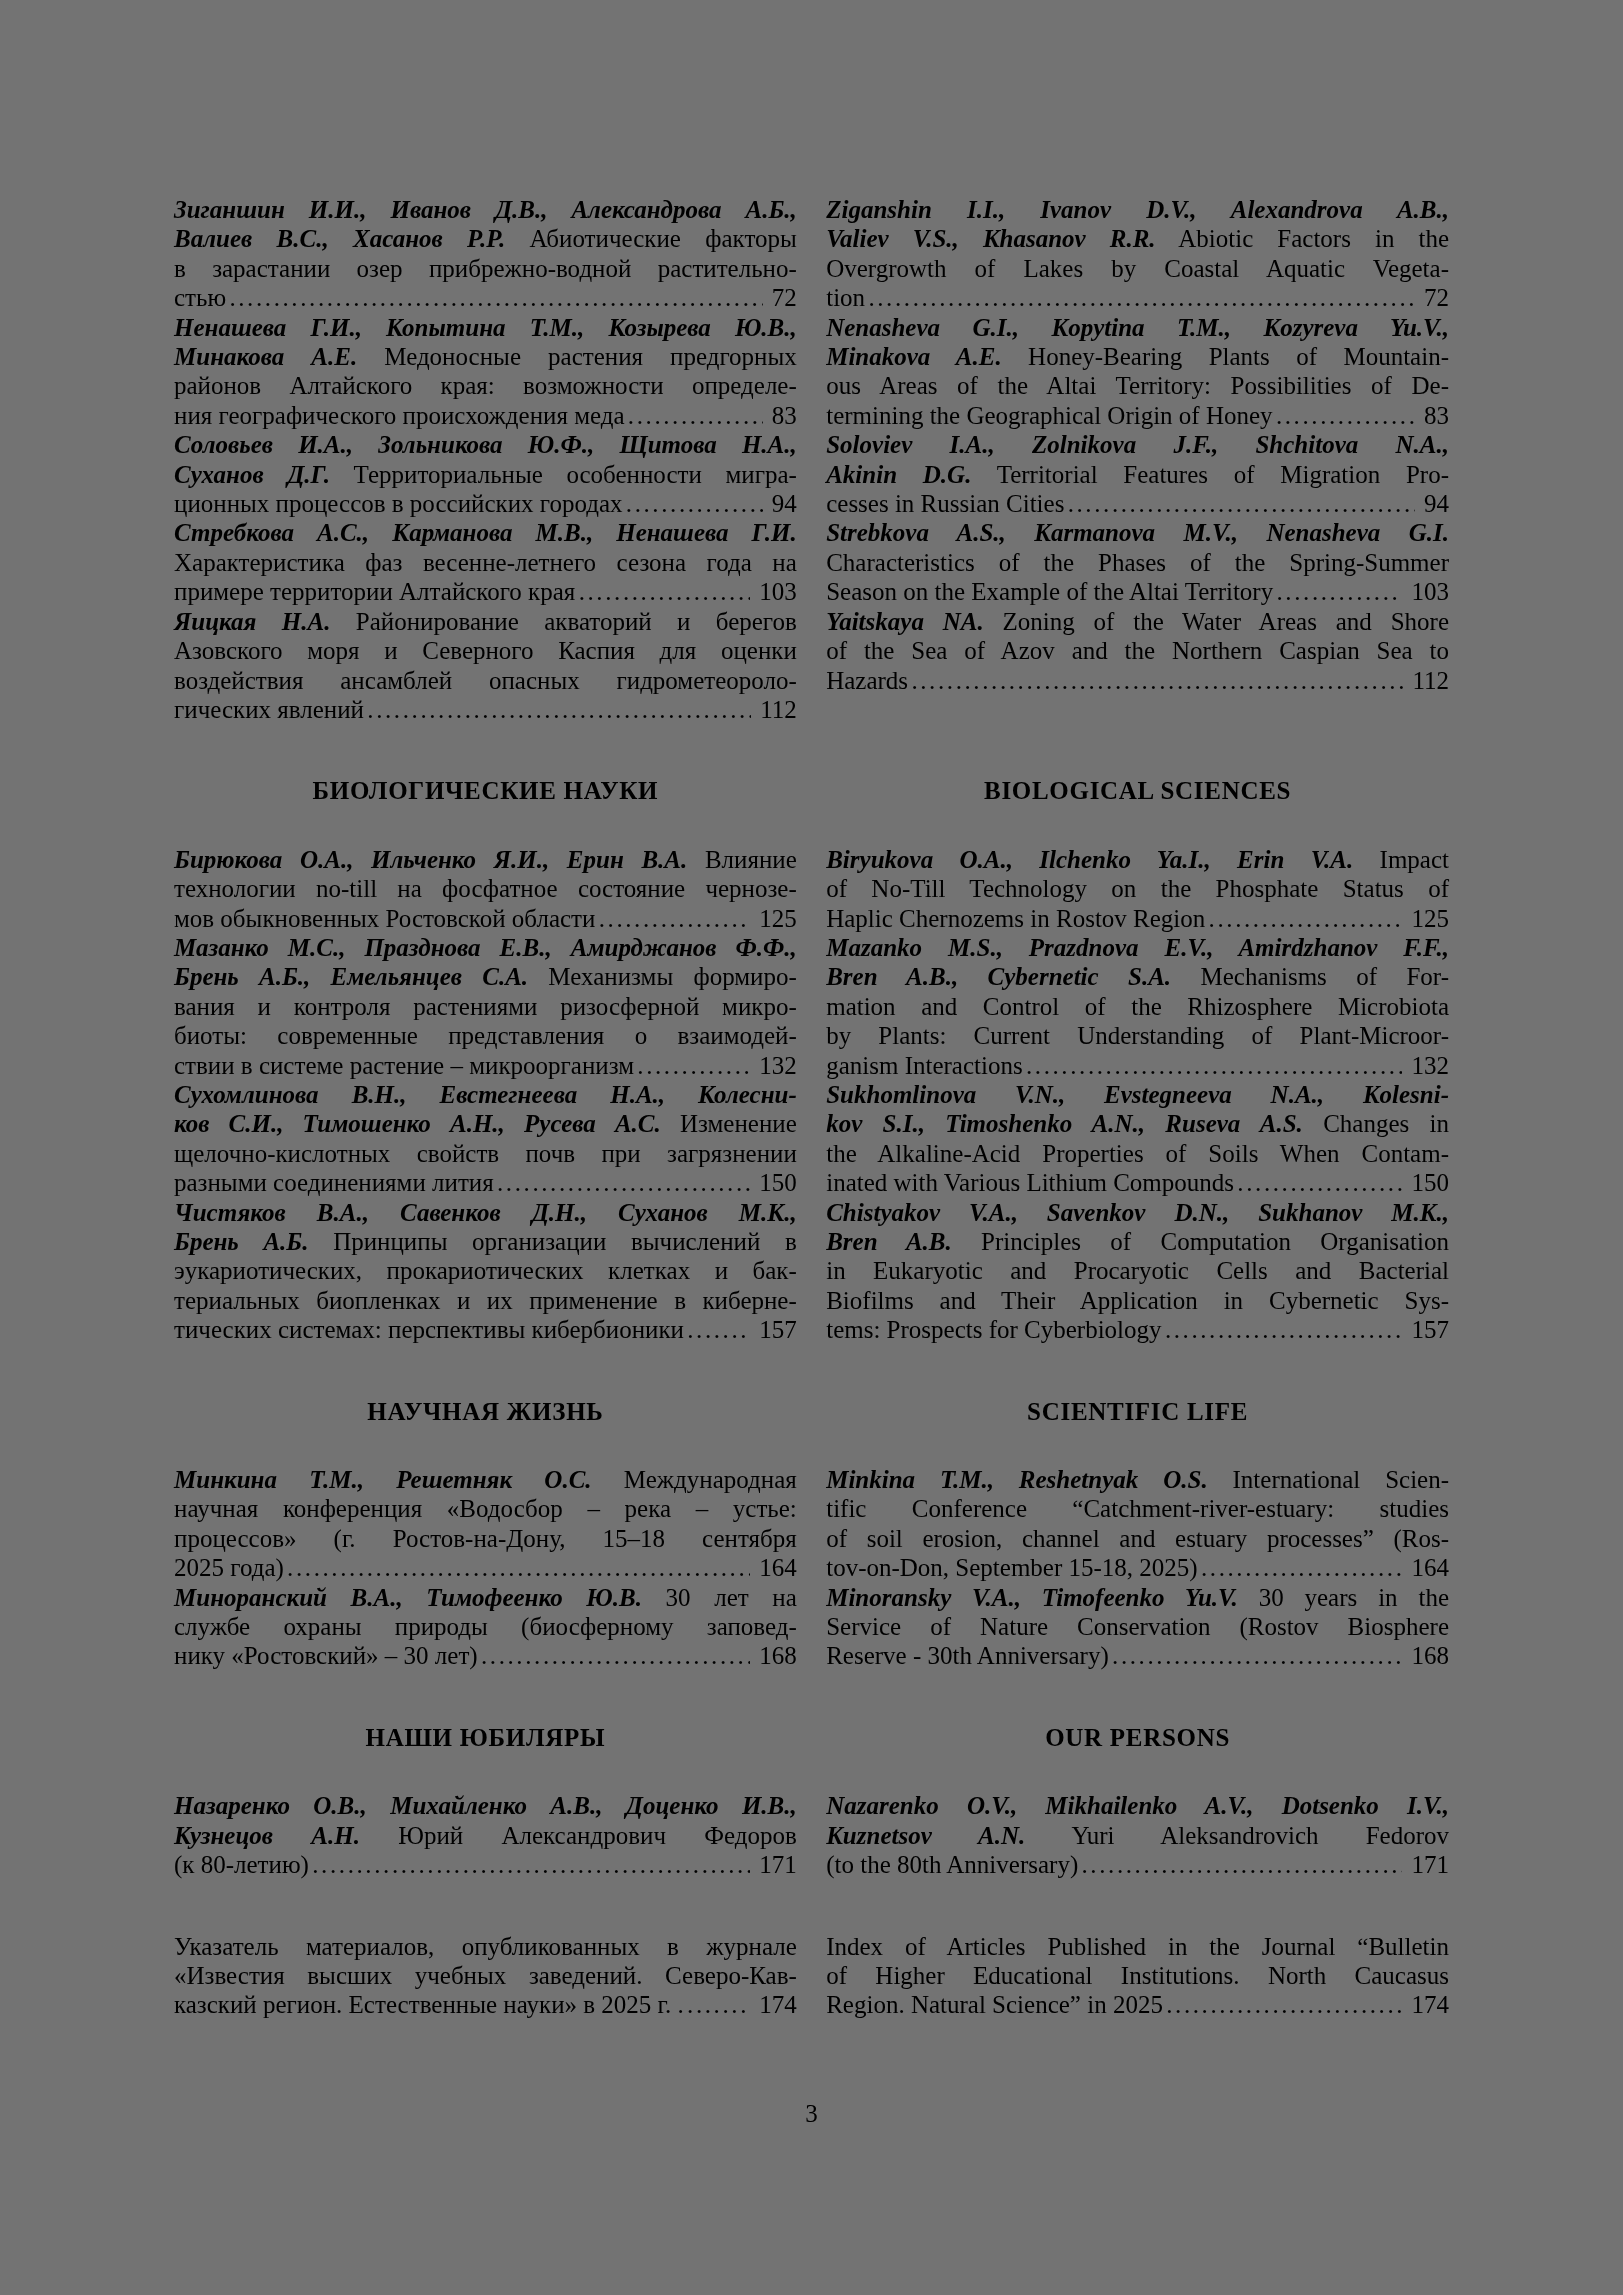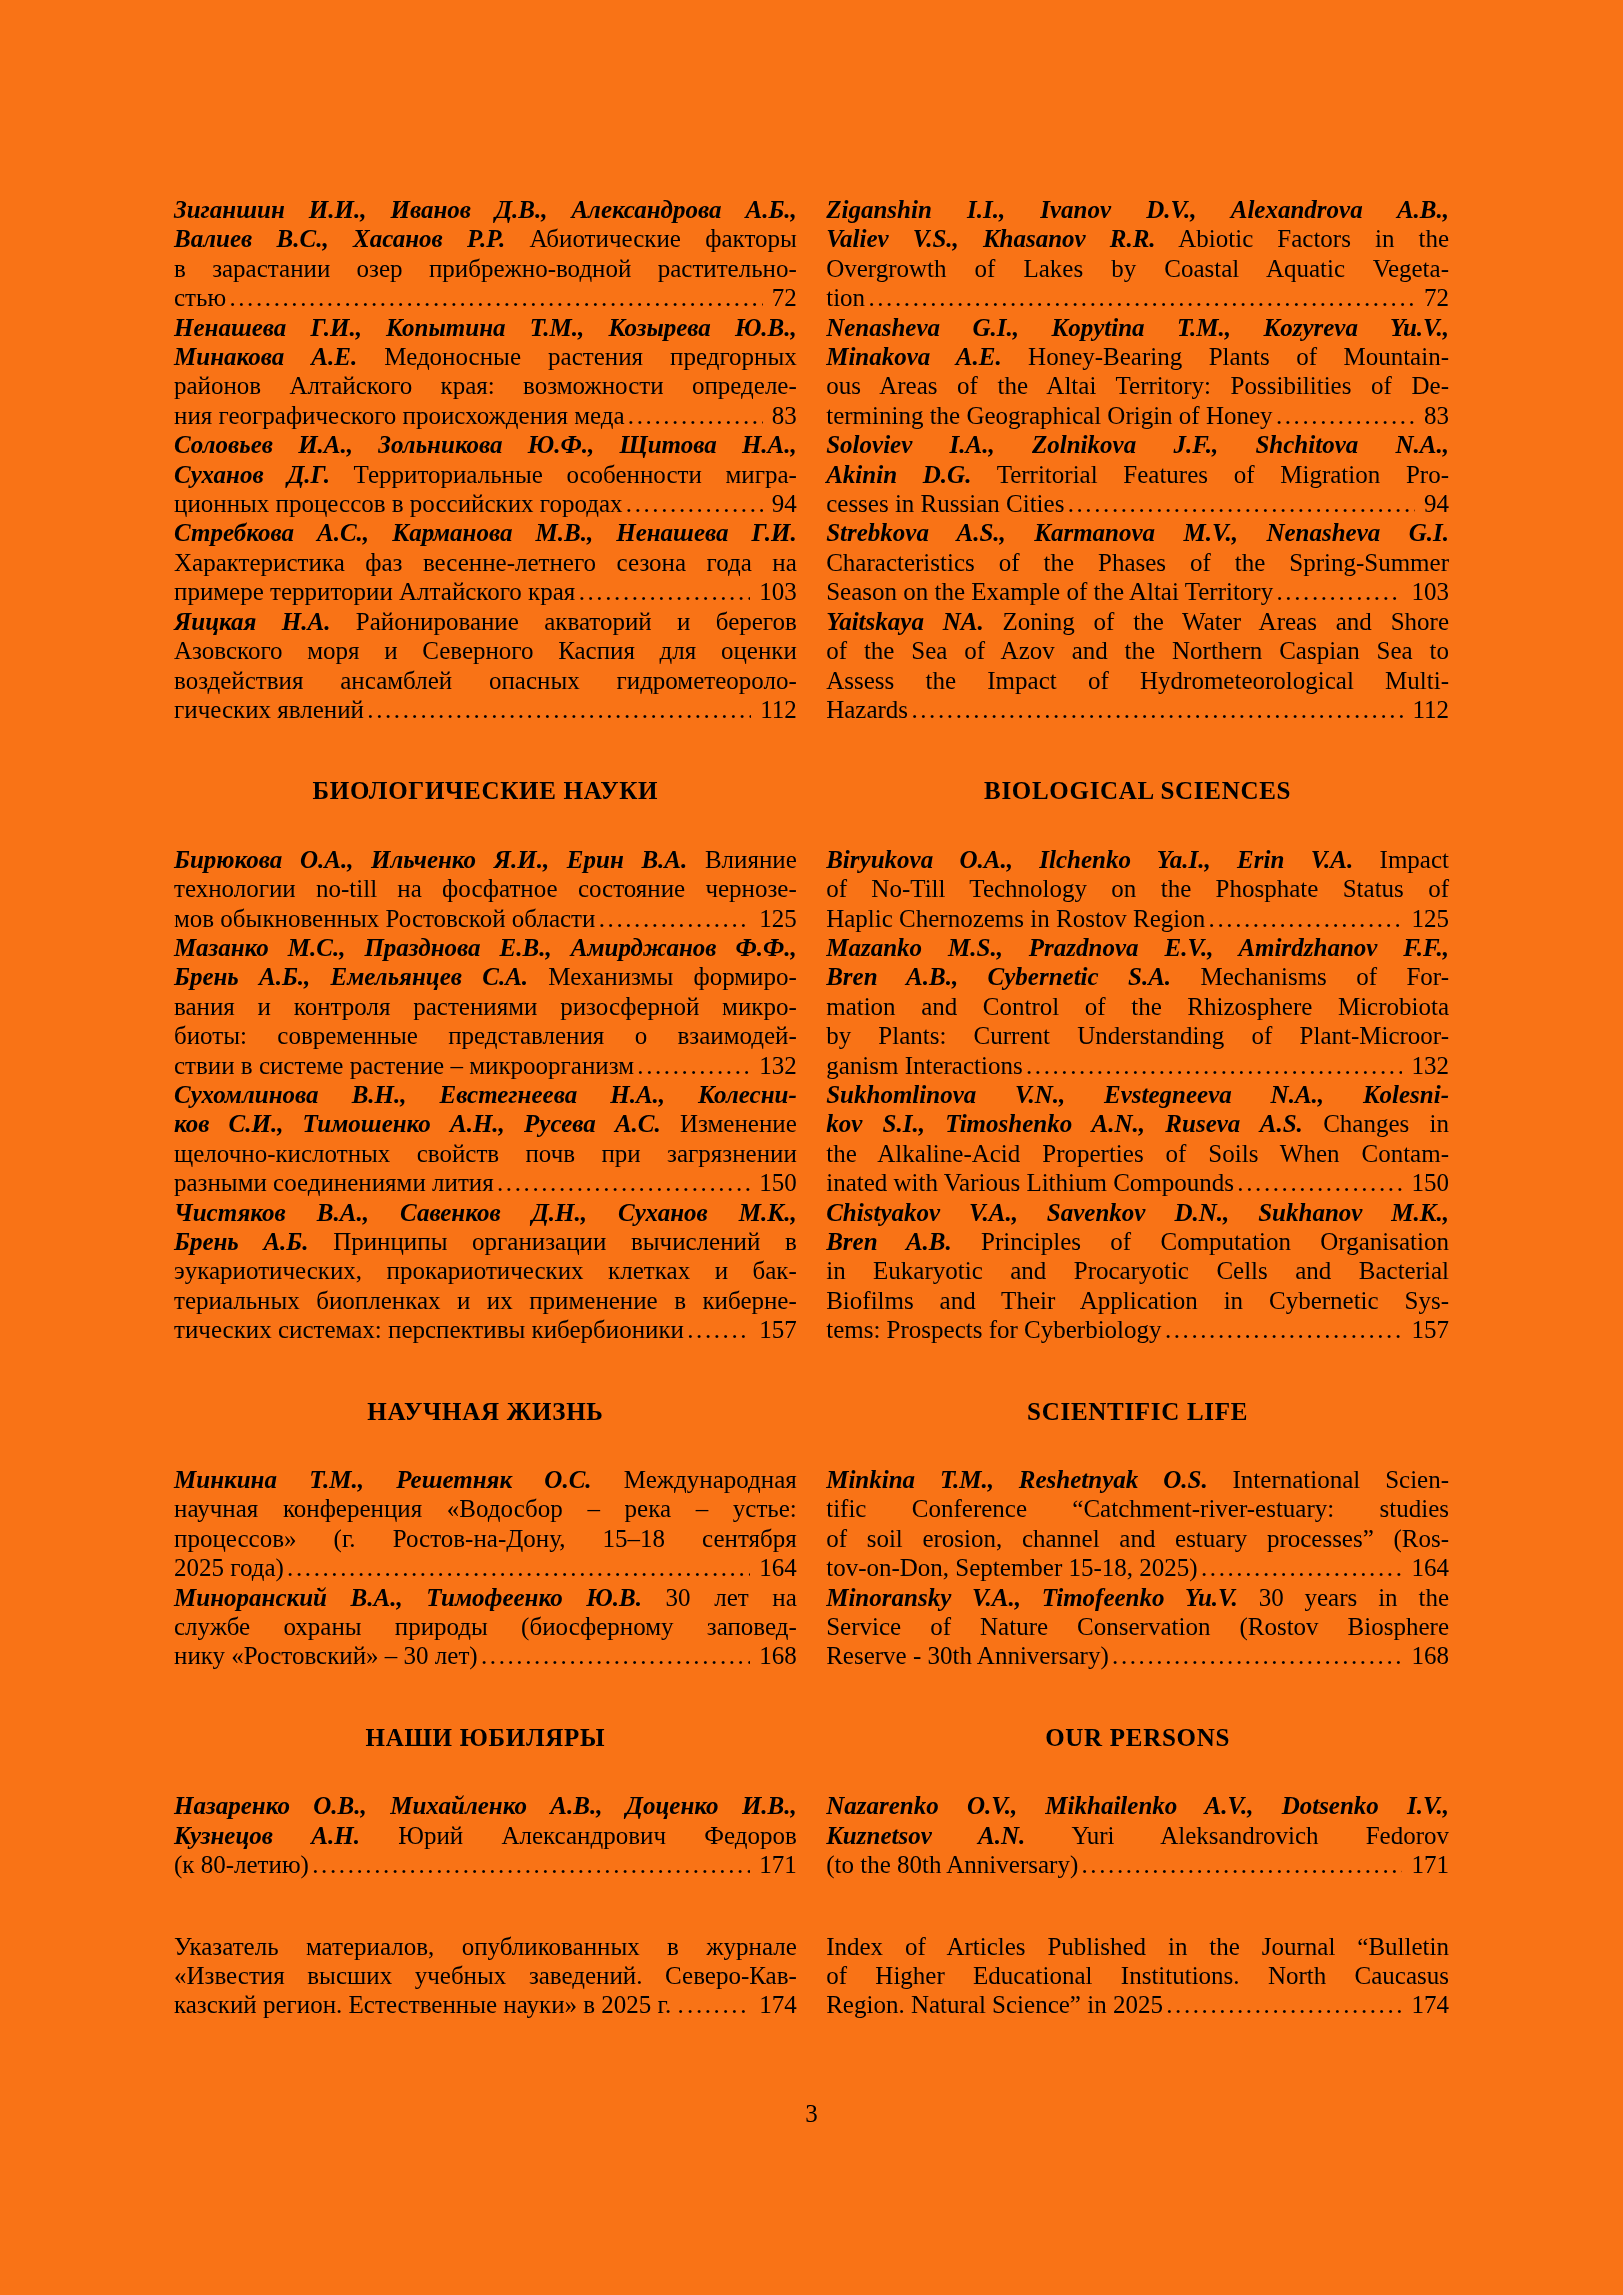--- a/index.html
+++ b/index.html
@@ -3,21 +3,21 @@
 <meta charset="utf-8">
 <style>
   html, body { margin: 0; padding: 0; background: #ffffff; }
   body {
     width: 1623px; height: 2295px;
     position: relative;
     font-family: "Liberation Serif", "DejaVu Serif", serif;
     color: #000000;
     -webkit-font-smoothing: antialiased;
   }
-  .page { position: absolute; inset: 0; background: #f97316; text-decoration: underline; }
+  .page { position: absolute; inset: 0; background: #737373; text-decoration: underline; }
   .columns {
     position: absolute;
     left: 174px; right: 174px; top: 195px;
     font-size: 25px; line-height: 29.4px;
   }
   .trow {
     display: grid;
     grid-template-columns: 1fr 1fr;
     column-gap: 29.4px;
     align-items: start;
@@ -159,21 +159,20 @@
           <div class="ln"><span class="tt">воздействия ансамблей опасных гидрометеороло-</span></div>
           <div class="ln dotline">
             <span class="tail"><span class="tt">гических явлений</span></span>
             <span class="dots">..........................................................................................................................................................................</span>
             <span class="pg">112</span>
           </div>
         </div>
         <div class="cell">
           <div class="ln"><span class="au">Yaitskaya NA.</span><span class="tt"> Zoning of the Water Areas and Shore</span></div>
           <div class="ln"><span class="tt">of the Sea of Azov and the Northern Caspian Sea to</span></div>
-          <div class="ln"><span class="tt">Assess the Impact of Hydrometeorological Multi-</span></div>
           <div class="ln dotline">
             <span class="tail"><span class="tt">Hazards</span></span>
             <span class="dots">..........................................................................................................................................................................</span>
             <span class="pg">112</span>
           </div>
         </div>
       </div>
       <div class="trow head-row">
         <div class="cell">
           <div class="heading">БИОЛОГИЧЕСКИЕ НАУКИ</div>

